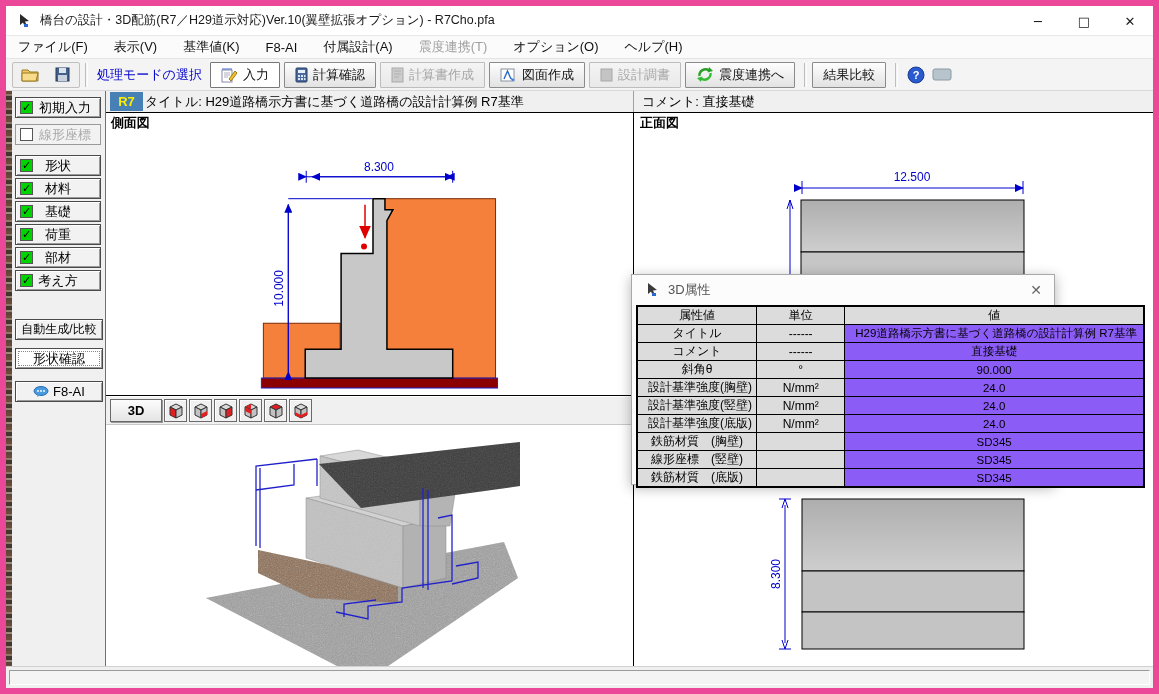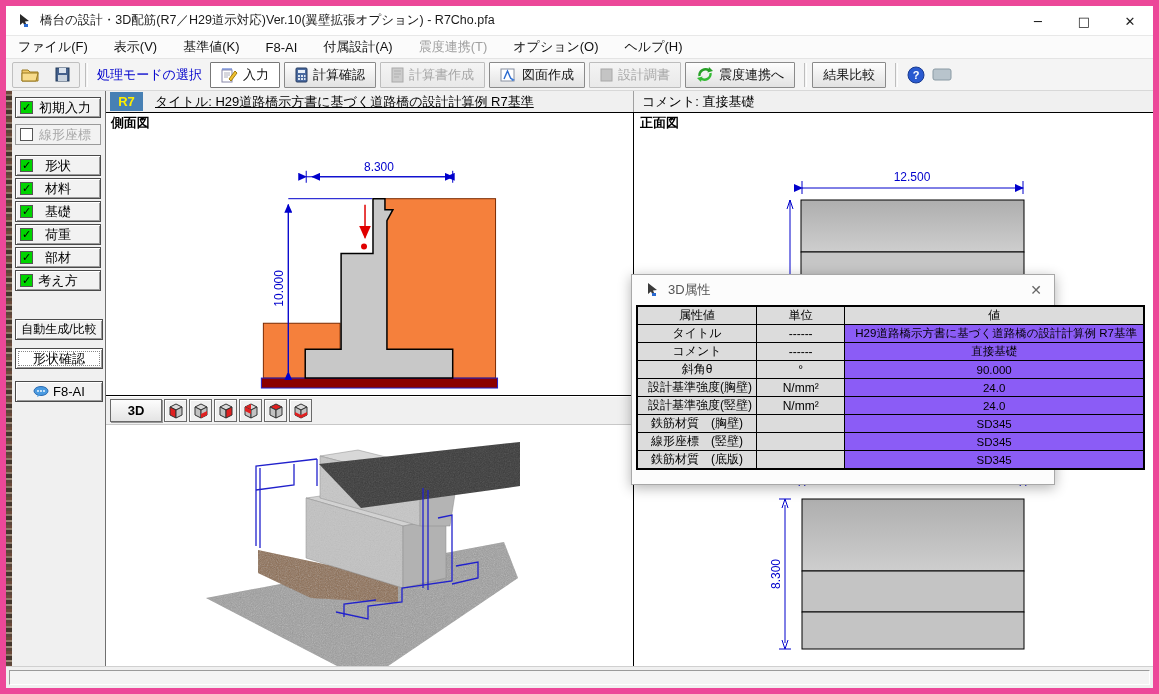--- a/index.html
+++ b/index.html
@@ -53,21 +53,21 @@
   .sbtn.disabled { color:#a8a8a8; box-shadow:none; border-color:#9a9a9a; }
   .sbtn.wide { width:88px; }
   .sbtn.active { background:#ffffff; outline:1px dotted #888; outline-offset:-4px; }
   .sp4{height:4px;} .sp8{height:8px;} .sp26{height:26px;} .sp6{height:6px;} .sp10{height:10px;}
 
   
   .main { position:absolute; left:100px; top:85px; right:0; bottom:22px; background:#f0f0f0; }
   .tabstrip { position:relative; height:21px; display:flex; align-items:center; font-size:13px; color:#000; }
   .badge { width:33px; height:19px; margin-left:4px; background:#4780b4; color:#ffee00; font-weight:bold;
            display:flex; align-items:center; justify-content:center; font-size:13px; }
-  .tab-title { margin-left:12px; white-space:nowrap;text-decoration:underline; }
+  .tab-title { margin-left:2px; white-space:nowrap; }
   .tab-divider { position:absolute; left:527px; top:0; bottom:0; width:1px; background:#a0a0a0; }
   .tab-comment { position:absolute; left:536px; white-space:nowrap; }
   .panes { position:absolute; left:0; top:21px; right:0; bottom:0; border-top:1px solid #000; background:#fff; }
   .pane-left { position:absolute; left:0; top:0; width:527px; bottom:0; background:#fff; }
   .pane-right { position:absolute; left:527px; top:0; right:0; bottom:0; background:#fff; border-left:1px solid #000; }
   .sideview { position:absolute; left:0; top:0; width:527px; height:283px; border-bottom:1px solid #000; }
   .bar3d { position:absolute; left:0; top:284px; width:527px; height:28px; background:#f0f0f0;
            display:flex; align-items:center; gap:2px; padding-left:4px; border-bottom:1px solid #c8c8c8;}
   .btn3d { width:52px; height:23px; background:linear-gradient(#fdfdfd,#e4e4e4); border:1px solid #6a6a6a;
            box-shadow:1px 1px 0 #999; font-weight:bold; font-size:13px; display:flex; align-items:center; justify-content:center; }
@@ -530,20 +530,25 @@
             <td class="lbl">設計基準強度(胸壁)</td>
             <td class="unit">N/mm²</td>
             <td class="val">24.0</td>
           </tr>
       <tr>
             <td class="lbl">設計基準強度(竪壁)</td>
             <td class="unit">N/mm²</td>
             <td class="val">24.0</td>
           </tr>
       <tr>
+            <td class="lbl">設計基準強度(底版)</td>
+            <td class="unit">N/mm²</td>
+            <td class="val">24.0</td>
+          </tr>
+      <tr>
             <td class="lbl">鉄筋材質　(胸壁)</td>
             <td class="unit"></td>
             <td class="val">SD345</td>
           </tr>
       <tr>
             <td class="lbl">線形座標　(竪壁)</td>
             <td class="unit"></td>
             <td class="val">SD345</td>
           </tr>
       <tr>

